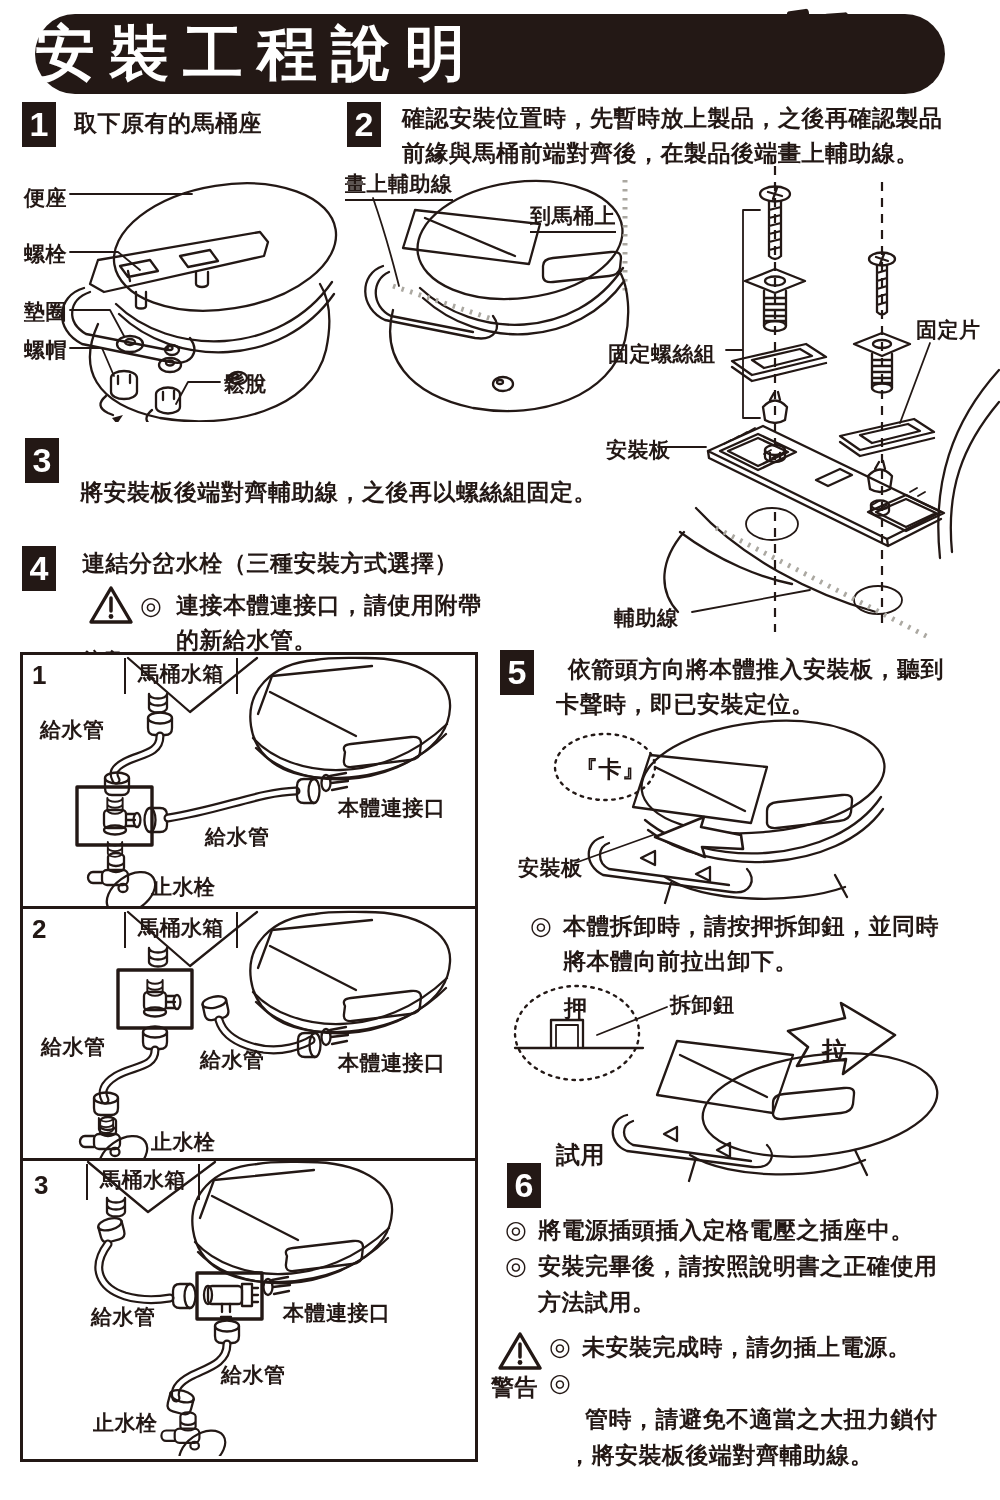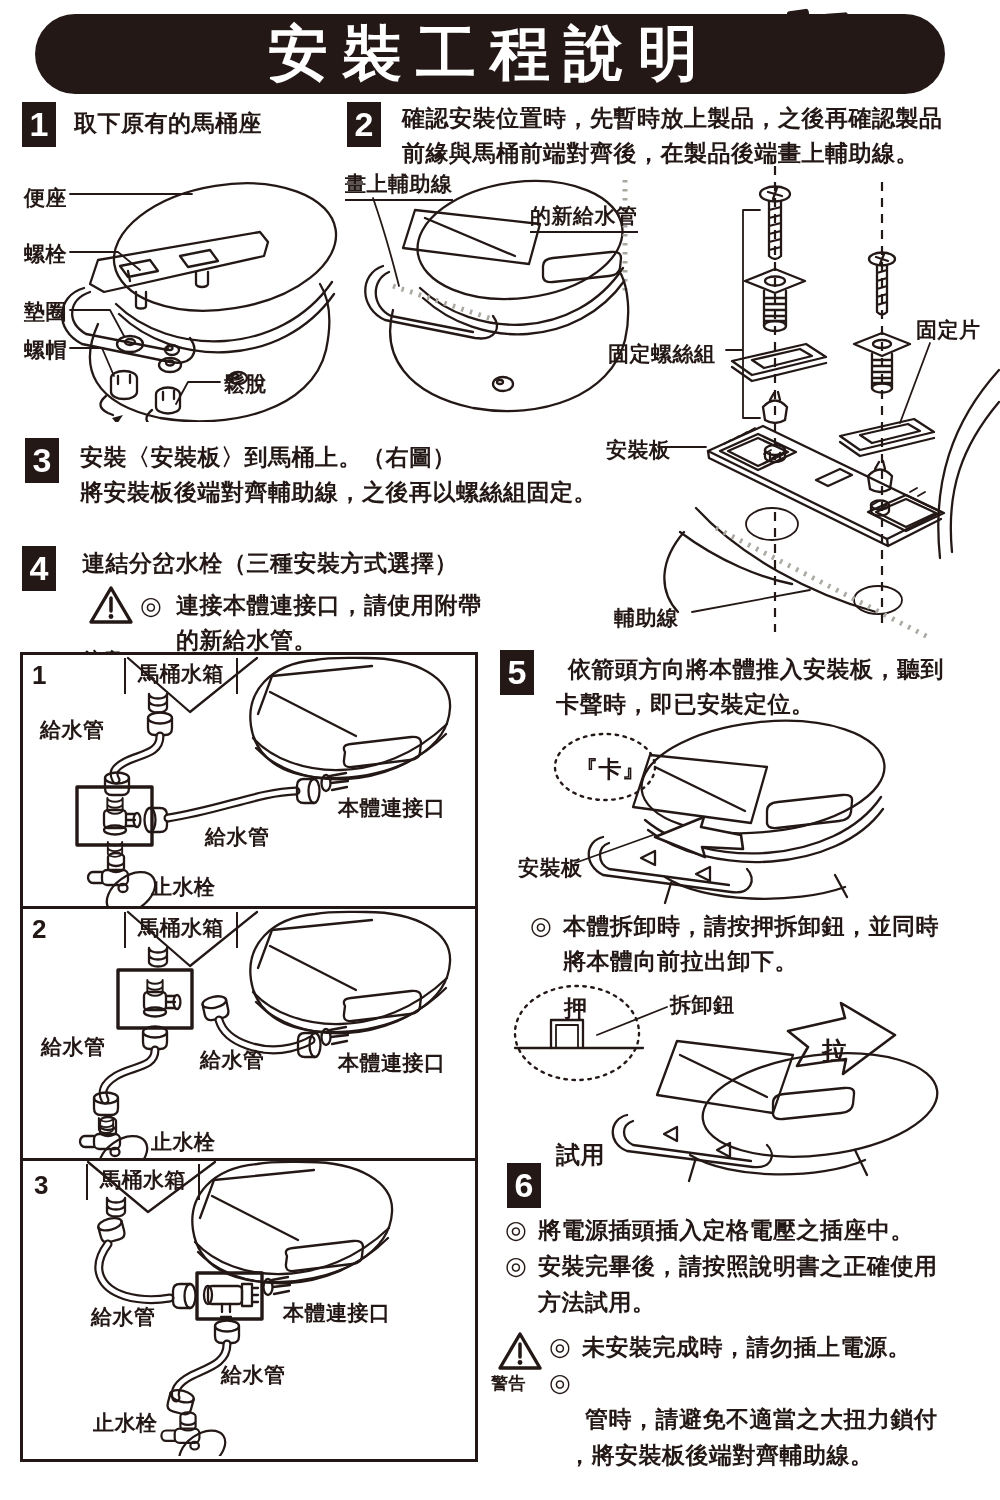--- a/index.html
+++ b/index.html
@@ -1,20 +1,20 @@
 <!DOCTYPE html>
 <html><head>
 <meta charset="utf-8">
 <style>
   html,body{margin:0;padding:0;background:#fff;}
   .page{position:relative;width:1000px;height:1500px;background:#ffffff;overflow:hidden;
         font-family:"Liberation Sans","DejaVu Sans",sans-serif;color:#231815;}
   .abs{position:absolute;}
   .banner{left:35px;top:14px;width:910px;height:80px;background:#231815;border-radius:44px;
-          display:flex;align-items:center;justify-content:center;}
+          display:flex;align-items:center;}
   .banner span{color:#fff;font-size:60px;font-weight:bold;letter-spacing:14px;}
   .badge{background:#231815;color:#fff;width:34px;height:45px;display:flex;align-items:center;
          justify-content:center;font-size:34px;font-weight:bold;}
   .txt{font-size:23px;font-weight:600;white-space:nowrap;letter-spacing:0.5px;}
   .lbl{font-size:21px;font-weight:600;white-space:nowrap;letter-spacing:0.5px;}
   .lbl-u{border-bottom:2.5px solid #231815;padding-bottom:1px;}
   .mark{font-size:25px;font-weight:600;}
   .obox{border:3px solid #231815;background:#fff;}
   .tanklbl{border-left:2.5px solid #231815;border-right:2.5px solid #231815;padding:2px 12px 6px 12px;}
   .numsm{font-size:26px;font-weight:600;}
@@ -122,21 +122,21 @@
     <path class="ln" d="M48,98 C24,106 24,140 50,152 L140,170 C160,173 167,160 158,148"></path>
     <path class="ln" d="M54,104 C36,112 36,138 56,148 L138,164"></path>
     <path class="dotg" d="M58,118 L160,152"></path>
     <path class="dotg" d="M290,12 V125"></path>
     <path class="ln" d="M58,142 C46,188 72,226 138,240 C206,252 276,228 290,172 C296,146 293,120 286,106"></path>
     <ellipse class="ln" cx="168" cy="216" rx="10" ry="7"></ellipse>
       <ellipse class="ln" cx="165" cy="214" rx="3" ry="2"></ellipse>
     <path class="lnt" d="M38,30 C52,70 58,95 64,118"></path>
   </svg>
   <div class="abs lbl lbl-u" style="left:345px;top:170px">畫上輔助線</div>
-  <div class="abs lbl lbl-u" style="left:530px;top:202px">的新給水管</div>
+  <div class="abs lbl lbl-u" style="left:530px;top:202px">到馬桶上</div>
 
   <svg class="abs" style="left:600px;top:160px" width="400" height="500" viewBox="0 0 400 500">
     <path class="dash" d="M175,6 V300 M175,352 V472 M282,22 V470"></path>
     <ellipse class="ln" cx="175" cy="34" rx="15" ry="7.5"></ellipse>
     <path class="ln" d="M168,32 l14,4 M177,28 l-4,11"></path>
     <path class="ln" d="M169,41 V96 M181,41 V96 M169,50 l12,-3 M169,58 l12,-3 M169,66 l12,-3 M169,74 l12,-3 M169,82 l12,-3 M169,90 l12,-3 M169,96 q6,6 12,0"></path>
     <path class="ln" d="M145,121 L175,109 L205,121 L175,133 Z"></path>
       <ellipse class="ln" cx="175" cy="121" rx="10" ry="4.5"></ellipse>
     <path class="ln" d="M164,131 V166 M186,131 V166 M164,138 h22 M164,144 h22 M164,150 h22 M164,156 h22 M164,161 h22"></path>
     <ellipse class="ln" cx="175" cy="166" rx="11" ry="5"></ellipse>
@@ -170,21 +170,20 @@
     <ellipse class="lnt" cx="278" cy="440" rx="24" ry="14"></ellipse>
     <path class="dotg" d="M116,368 L330,478"></path>
     <path class="lnt" d="M92,452 L210,430"></path>
   </svg>
   <div class="abs lbl" style="left:608px;top:340px">固定螺絲組</div>
   <div class="abs lbl" style="left:916px;top:316px">固定片</div>
   <div class="abs lbl" style="left:606px;top:436px">安裝板</div>
   <div class="abs lbl" style="left:614px;top:604px">輔助線</div>
 
   <div class="abs badge" style="left:25px;top:438px">3</div>
-  <div class="abs txt" style="left:80px;top:442px">安裝〈安裝板〉到馬桶上。（右圖）</div>
   <div class="abs txt" style="left:80px;top:477px">將安裝板後端對齊輔助線，之後再以螺絲組固定。</div>
 
   <div class="abs badge" style="left:22px;top:546px">4</div>
   <div class="abs txt" style="left:82px;top:548px">連結分岔水栓（三種安裝方式選擇）</div>
   <svg class="abs" style="left:88px;top:584px" width="46" height="42" viewBox="0 0 46 42">
     <path class="lnb" d="M23,4 L43,38 H3 Z"></path>
     <path class="ln" style="stroke-width:3.5" d="M23,14 V27"></path>
       <circle class="inkf" cx="23" cy="32.5" r="2.4"></circle>
   </svg>
   <div class="abs lbl" style="left:84px;top:647px;font-size:19px">注意</div>
@@ -328,20 +327,20 @@
   <div class="abs txt" style="left:538px;top:1215px">將電源插頭插入定格電壓之插座中。</div>
   <div class="abs mark" style="left:505px;top:1251px">◎</div>
   <div class="abs txt" style="left:538px;top:1251px">安裝完畢後，請按照說明書之正確使用</div>
   <div class="abs txt" style="left:538px;top:1287px">方法試用。</div>
 
   <svg class="abs" style="left:497px;top:1330px" width="46" height="42" viewBox="0 0 46 42">
     <path class="lnb" d="M23,4 L43,38 H3 Z"></path>
     <path class="ln" style="stroke-width:3.5" d="M23,14 V27"></path>
       <circle class="inkf" cx="23" cy="32.5" r="2.4"></circle>
   </svg>
-  <div class="abs lbl" style="left:491px;top:1372px;font-size:17px">警告</div>
+  <div class="abs lbl" style="left:491px;top:1372px;font-size:23px">警告</div>
   <div class="abs mark" style="left:549px;top:1332px">◎</div>
   <div class="abs txt" style="left:582px;top:1332px">未安裝完成時，請勿插上電源。</div>
   <div class="abs mark" style="left:549px;top:1368px">◎</div>
   <div class="abs txt" style="left:585px;top:1404px">管時，請避免不適當之大扭力鎖付</div>
   <div class="abs txt" style="left:568px;top:1440px">，將安裝板後端對齊輔助線。</div>
 
 </div>
 
 </body></html>

